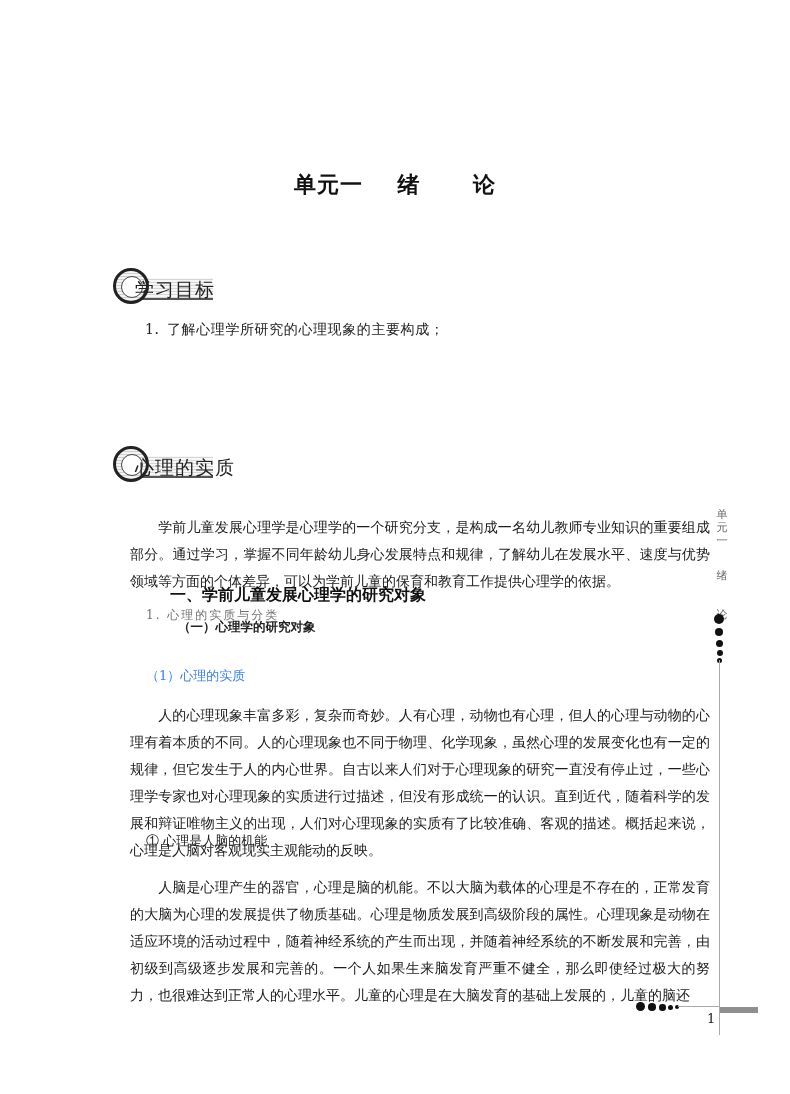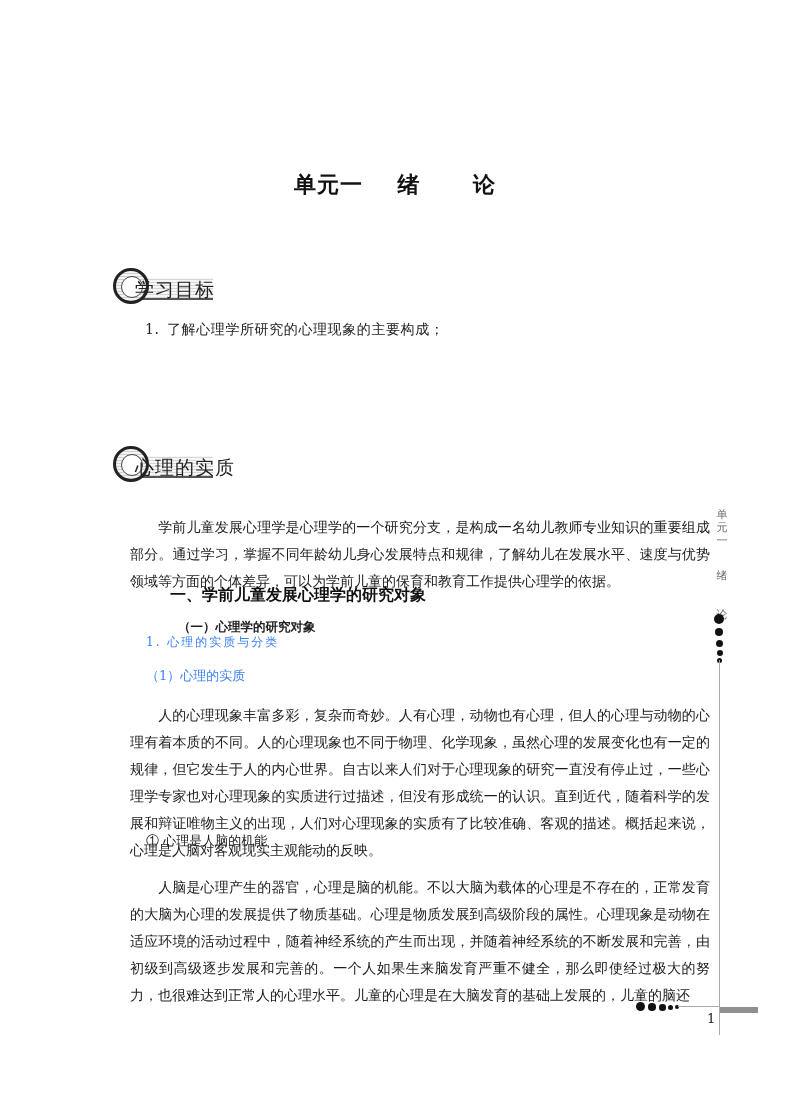--- a/index.html
+++ b/index.html
@@ -31,21 +31,21 @@
   .objectives .num { display: inline-block; width: 14px; margin-right: 8px; }
 
   .para { position: absolute; left: 114px; width: 580px; font-size: 14px; line-height: 27px;
           text-align: justify; margin: 16px; color: #1c1c1c; }
   .para .indent { display: inline-block; width: 28px; }
 
   .h1 { position: absolute; top: 585px; left: 146px; font-family: Liberation Serif, serif;
         font-weight: bold; font-size: 16px; color: #111; white-space: nowrap; margin-left: 24px; }
   .h2 { position: absolute; top: 619px; left: 146px; font-family: "DejaVu Sans", sans-serif;
         font-size: 12.5px; color: #222; white-space: nowrap; font-weight: bold; margin-left: 32px; }
-  .h3 { position: absolute; top: 634px; left: 146px; font-size: 12px; color: #3b82f6; letter-spacing: 2px; white-space: nowrap; }
+  .h3 { position: absolute; top: 607px; left: 146px; font-size: 12px; color: #737373; letter-spacing: 2px; white-space: nowrap; }
   .h4 { position: absolute; top: 667px; left: 146px; font-size: 13px; color: #3b82f6; white-space: nowrap; }
   .h5 { position: absolute; top: 832px; left: 146px; font-size: 13px; color: #222; white-space: nowrap; }
 
   .side-tab { position: absolute; left: 715px; top: 508px; width: 14px; font-family: "DejaVu Sans", sans-serif;
               font-size: 11px; color: #666; line-height: 13px; text-align: center; }
   .side-tab span { display: block; }
   .side-tab .gap1 { margin-top: 22px; }
   .side-tab .gap2 { margin-top: 26px; }
 
   .dot { position: absolute; background: #111; border-radius: 50%; }

